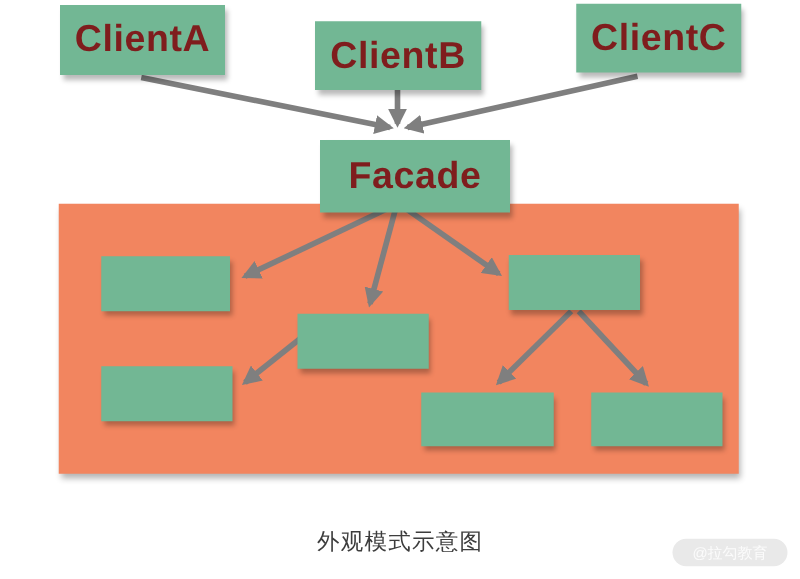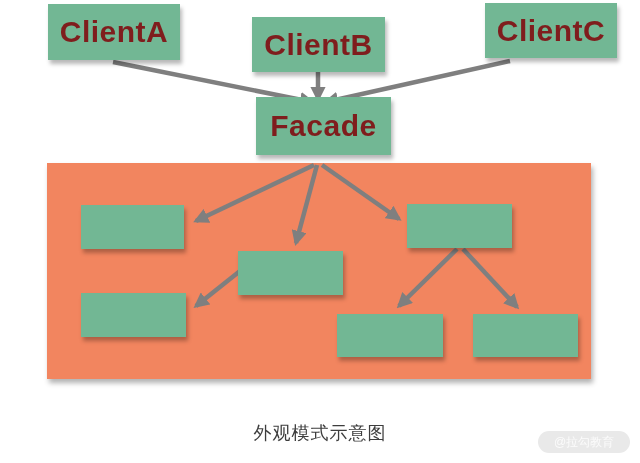--- a/index.html
+++ b/index.html
@@ -23,22 +23,22 @@
   }
   .labeled {
     color: #7f1d1d;
     font-size: 30px;
     font-weight: 600;
     text-align: center;
     letter-spacing: 0.5px;
   }
   .client-a { left: 48px;  top: 4px; width: 132px; height: 56px; line-height: 56px; }
   .client-b { left: 252px; top: 17px; width: 133px; height: 55px; line-height: 55px; }
-  .client-c { left: 461px; top: 3px; width: 132px; height: 55px; line-height: 55px; margin-left: 24px; }
-  .facade   { left: 256px; top: 97px; width: 135px; height: 58px; line-height: 58px; z-index: 4; }
+  .client-c { left: 461px; top: 3px; width: 132px; height: 55px; line-height: 55px; }
+  .facade   { left: 256px; top: 112px; width: 152px; height: 58px; line-height: 58px; z-index: 4; }
 
   .orange-panel {
     position: absolute;
     left: 47px; top: 163px;
     width: 544px; height: 216px;
     background: #f2855f;
     box-shadow: 2px 4px 5px rgba(0,0,0,0.3);
     z-index: 1;
   }
 

